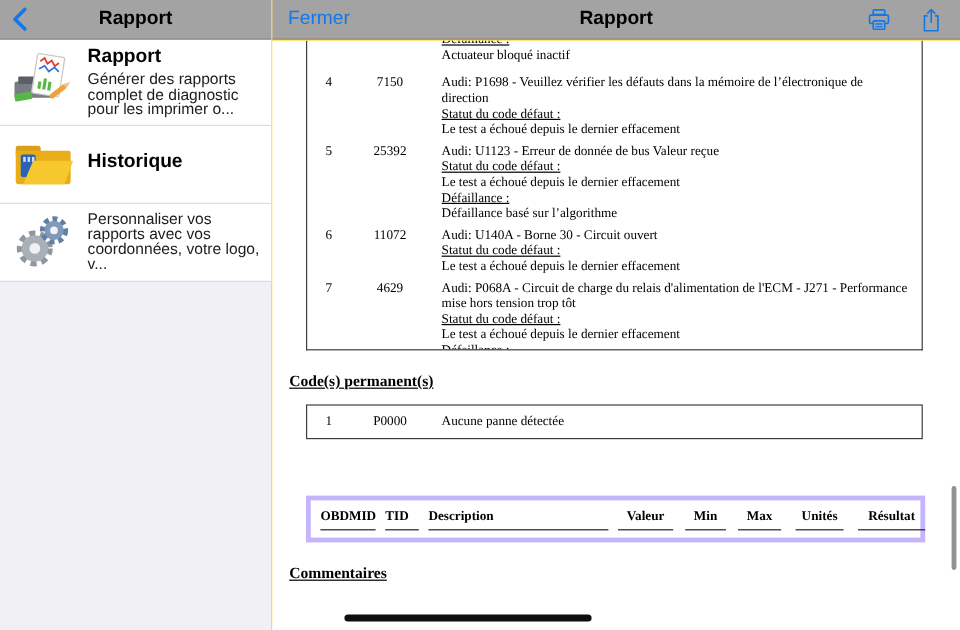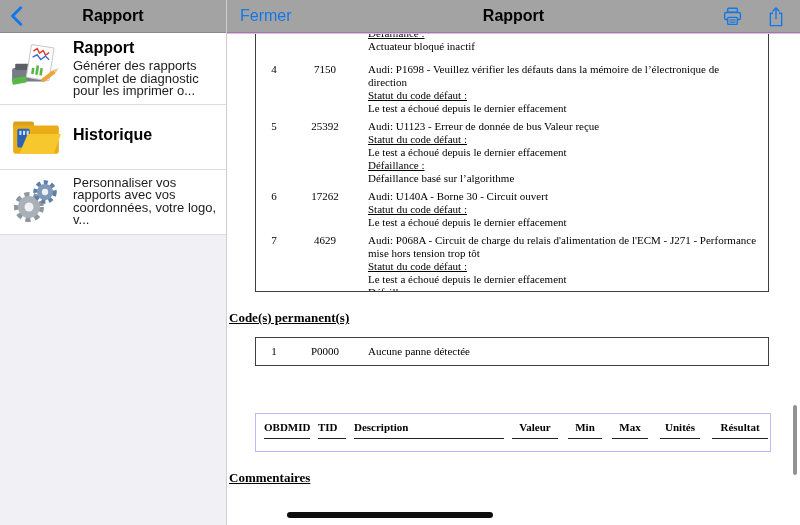--- a/index.html
+++ b/index.html
@@ -28,21 +28,21 @@
   .sidebar-item {
     display:flex; align-items:center; min-height:65px;
     padding:6px 4px 6px 8px; border-bottom:1px solid #dcdce1; cursor:pointer;
   }
   .item-icon { width:56px; flex:none; display:flex; justify-content:center; }
   .item-text { padding-left:9px; padding-right:2px; }
   .item-title { font-size:16px; font-weight:bold; margin-bottom:3px; }
   .item-desc { font-size:13px; line-height:12.5px; color:#1c1c1c; }
 
   
-  .main { position:absolute; left:227px; top:0; width:573px; height:522px; background:#f0abfc; }
+  .main { position:absolute; left:227px; top:0; width:573px; height:522px; background:#fde047; }
   .close-btn {
     position:absolute; left:13px; top:0; line-height:32px;
     font-size:16px; color:#1277e8; cursor:pointer;
   }
   .header-icons { position:absolute; right:15px; top:6px; display:flex; gap:24px; }
   .hicon { cursor:pointer; }
 
   
   .doc {
     position:absolute; top:34px; left:0; width:573px; height:491px;
@@ -55,38 +55,38 @@
   .dtc-row { display:grid; grid-template-columns:36px 66px 1fr; margin-bottom:5px; }
   .dtc-num, .dtc-code { text-align:center; }
   .dtc-desc { padding-left:10px; padding-right:8px; }
   .b { font-weight:normal; }
   .u { text-decoration:underline; }
   .clip { overflow:hidden; margin-bottom:5px; }
   .clip-inner { margin-top:-7px; }
   .clip-inner .dtc-desc { padding-left:10px; }
 
   .doc-h {
-    position:absolute; left:2px; margin:0;
+    position:absolute; left:14px; margin:0;
     font-size:13px; font-weight:bold; text-decoration:underline;
     font-family:"Liberation Serif", serif;
   }
   #h-permanent { top:277px; }
   #h-monitored { top:353px; }
   #h-comments  { top:437px; }
 
   .perm-table {
     position:absolute; left:28px; top:303px; width:514px; height:29px;
     border:1px solid #3f3f3f; display:grid; grid-template-columns:36px 66px 1fr;
     align-items:center;
   }
   .perm-table .dtc-desc { padding-left:10px; }
 
   .mon-table {
     position:absolute; left:28px; top:379px; width:516px; height:39px;
-    border:1px solid #c4b5fd; padding:7px 0 0 8px; white-space:nowrap;
+    border:4px solid #c4b5fd; padding:7px 0 0 8px; white-space:nowrap;
   }
   .mon-col {
     display:inline-block; font-size:11px; font-weight:bold;
     border-bottom:1px solid #222; padding-bottom:4px; vertical-align:top;
   }
   .c0 { width:46px; margin-right:8px; }
   .c1 { width:28px; margin-right:8px; }
   .c2 { width:150px; margin-right:8px; }
   .c3 { width:46px; margin-right:10px; text-align:center; }
   .c4 { width:34px; margin-right:10px; text-align:center; }
@@ -241,21 +241,21 @@
             <div class="b">Audi: U1123 - Erreur de donnée de bus Valeur reçue</div>
             <div class="u">Statut du code défaut :</div>
             <div>Le test a échoué depuis le dernier effacement</div>
             <div class="u">Défaillance :</div>
             <div>Défaillance basé sur l’algorithme</div>
           </div>
         </div>
 
         <div class="dtc-row">
           <div class="dtc-num">6</div>
-          <div class="dtc-code">17262</div>
+          <div class="dtc-code">11072</div>
           <div class="dtc-desc">
             <div class="b">Audi: U140A - Borne 30 - Circuit ouvert</div>
             <div class="u">Statut du code défaut :</div>
             <div>Le test a échoué depuis le dernier effacement</div>
           </div>
         </div>
 
         <div class="dtc-row">
           <div class="dtc-num">7</div>
           <div class="dtc-code">4629</div>

